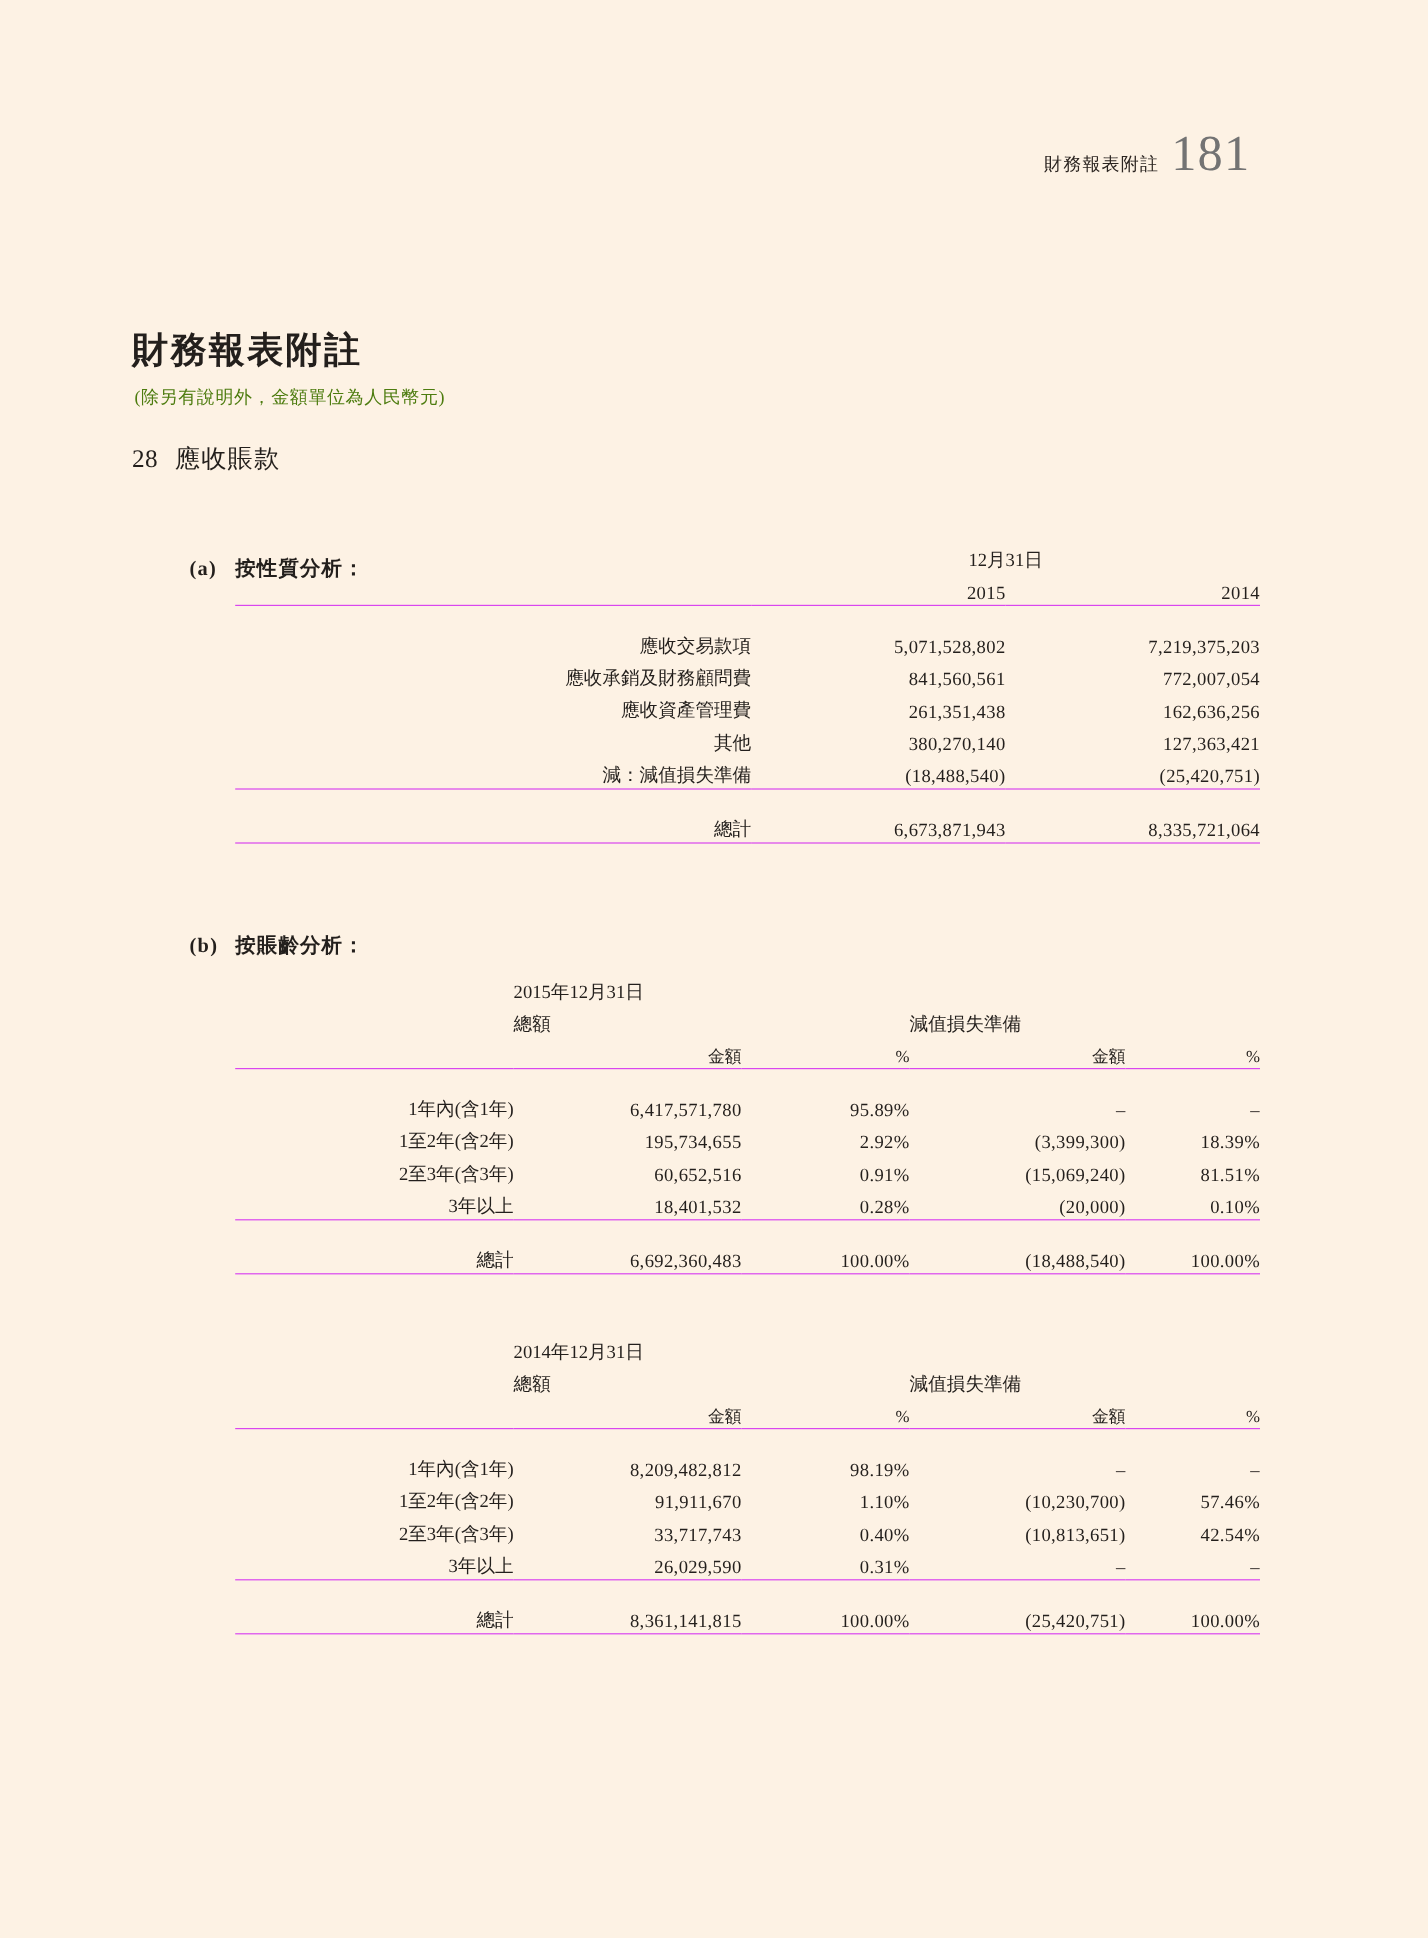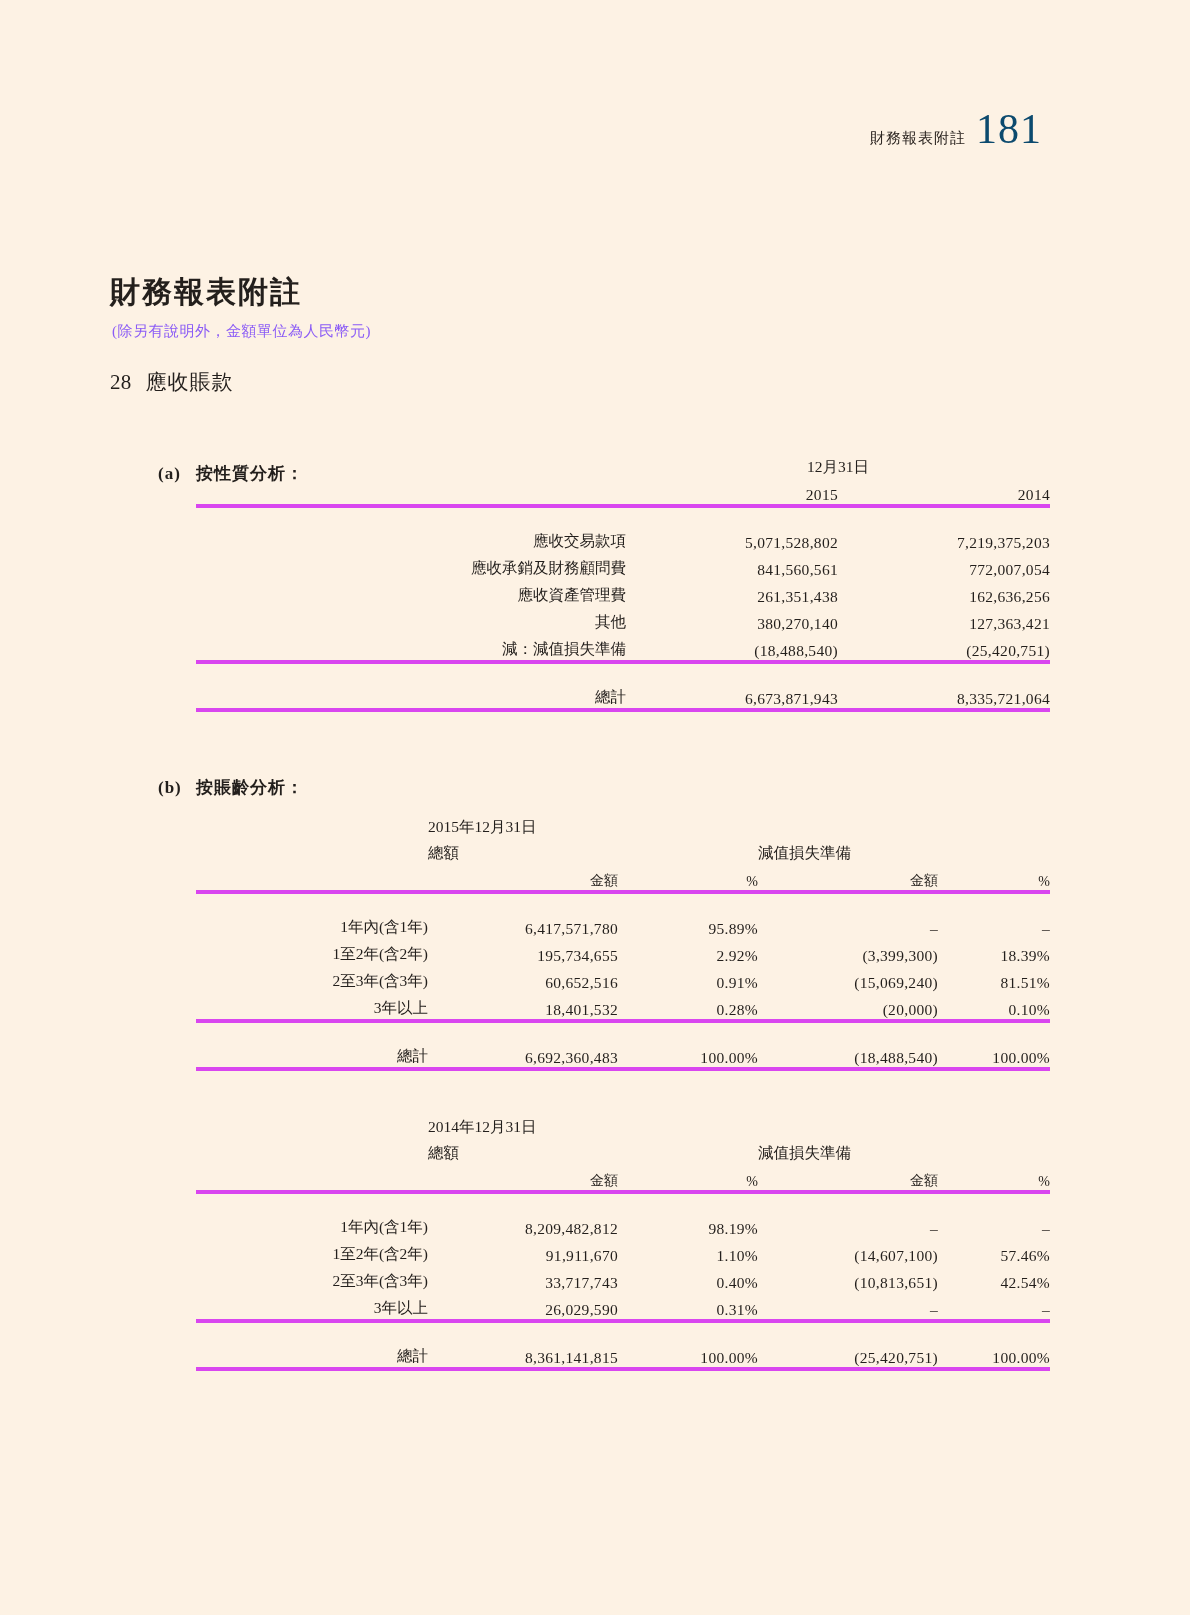--- a/index.html
+++ b/index.html
@@ -33,39 +33,39 @@
     gap: 10px;
   }
   .page-header .hdr-label {
     font-size: 15px;
     letter-spacing: 1px;
     color: #2b2420;
   }
   .page-header .hdr-num {
     font-size: 42px;
     letter-spacing: 1px;
-    color: #0c4a6e;
+    color: #737373;
   }
 
   
   .doc-title {
     position: absolute;
     left: 110px;
     top: 272px;
     font-size: 30px;
     font-weight: bold;
     letter-spacing: 2px;
   }
   .doc-subtitle {
     position: absolute;
     left: 112px;
     top: 322px;
     font-size: 15px;
     letter-spacing: 0.5px;
-    color: #8b5cf6;
+    color: #4d7c0f;
   }
   .section-title {
     position: absolute;
     left: 110px;
     top: 368px;
     font-size: 21px;
     letter-spacing: 1px;
   }
   .section-title .num {
     margin-right: 14px;
@@ -104,21 +104,21 @@
     padding-right: 20px;
   }
   .num {
     text-align: right;
     font-family: "Liberation Serif", serif;
     letter-spacing: 0.3px;
   }
   .bold { font-weight: bold; }
   .ctr { text-align: center; }
   .rule-bottom td {
-    border-bottom: 4px solid #d946ef;
+    border-bottom: 1px solid #d946ef;
   }
   .spacer-md td { height: 17px; }
   .row td { height: 27px; }
   .hrow td { height: 26px; }
 
   
   #table-a {
     left: 196px;
     top: 452px;
     width: 854px;
@@ -344,21 +344,21 @@
         <td class="lbl">1年內(含1年)</td>
         <td class="num">8,209,482,812</td>
         <td class="num">98.19%</td>
         <td class="num">–</td>
         <td class="num">–</td>
       </tr>
       <tr class="row">
         <td class="lbl">1至2年(含2年)</td>
         <td class="num">91,911,670</td>
         <td class="num">1.10%</td>
-        <td class="num">(14,607,100)</td>
+        <td class="num">(10,230,700)</td>
         <td class="num">57.46%</td>
       </tr>
       <tr class="row">
         <td class="lbl">2至3年(含3年)</td>
         <td class="num">33,717,743</td>
         <td class="num">0.40%</td>
         <td class="num">(10,813,651)</td>
         <td class="num">42.54%</td>
       </tr>
       <tr class="row rule-bottom">

